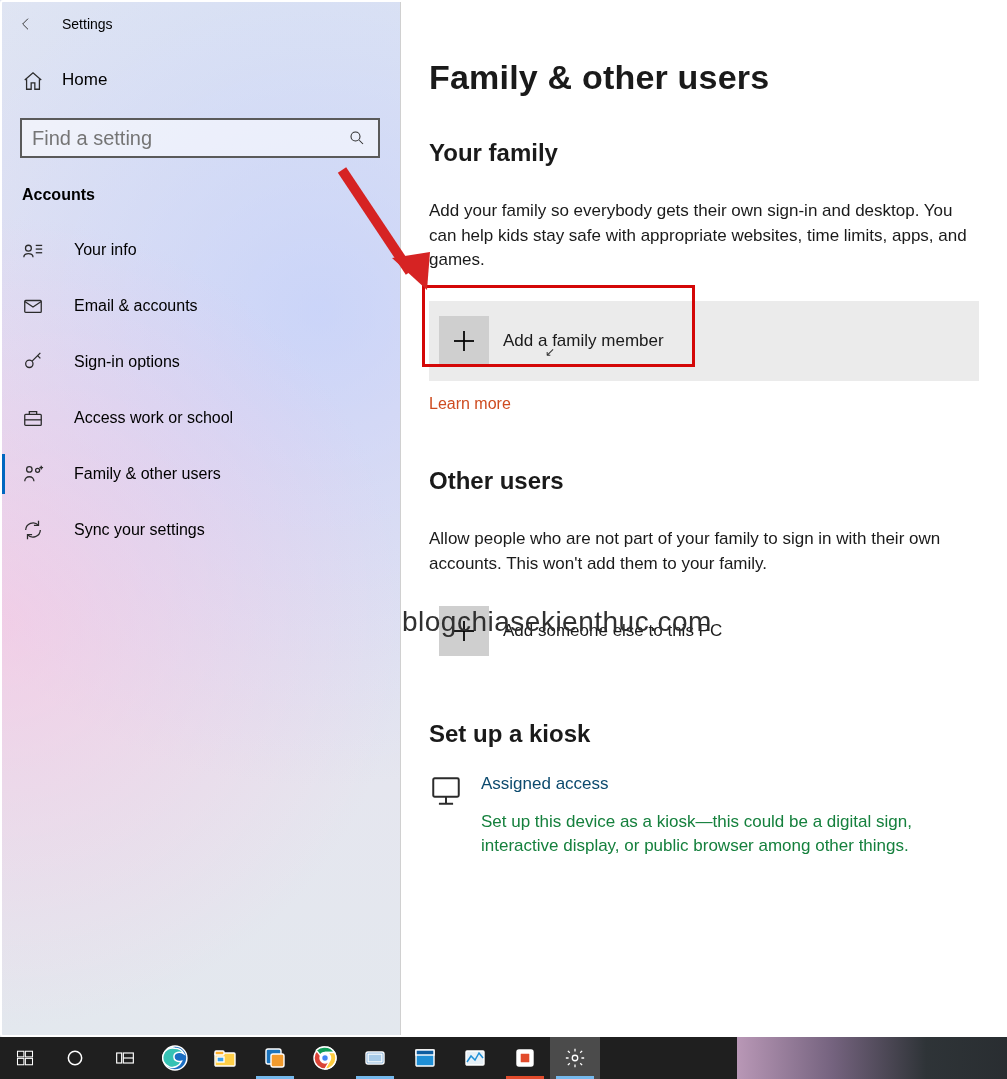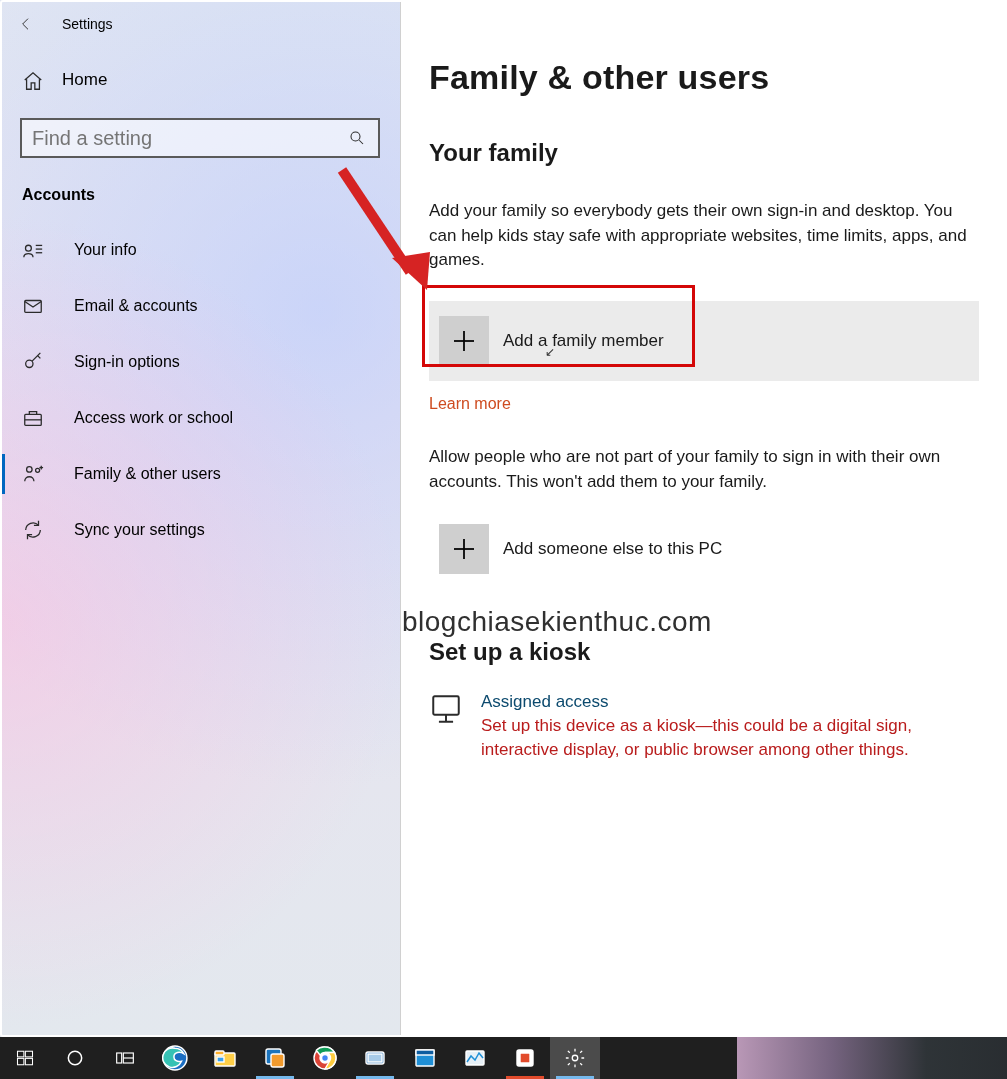--- a/index.html
+++ b/index.html
@@ -54,21 +54,21 @@
 
   a.link { color:#ce4b1f; text-decoration:none; font-size:16px; display:inline-block; margin-top:14px; }
 
   .add-bar.secondary { background:transparent; height:66px; margin-top:22px; position:relative; }
   .add-bar.secondary .plus { background:#cfcfcf; width:50px; height:50px; }
 
   .watermark { position:absolute; left:402px; top:606px; font-size:28px; font-weight:400; color:#303030; letter-spacing:0.5px; font-family:"Segoe UI",Arial,sans-serif; pointer-events:none; z-index:50; }
 
   .kiosk-row { display:flex; gap:18px; margin-top:26px; }
   .kiosk-row .txt strong { font-size:17px; font-weight:400; color:#0c4a6e; display:block; }
-  .kiosk-row .txt .sub2 { font-size:17px; color:#b91c1c; line-height:1.4; margin-top:2px; max-width:500px; }
+  .kiosk-row .txt .sub2 { font-size:17px; color:#15803d; line-height:1.4; margin-top:16px; max-width:500px; }
 
   
   .taskbar { position:absolute; left:0; bottom:0; width:100%; height:42px; background:#1f1f1f; display:flex; align-items:stretch; }
   .tb-item { width:50px; display:flex; align-items:center; justify-content:center; position:relative; }
   .tb-item.active-settings { background:#4b4b4b; }
   .tb-item .strip { position:absolute; bottom:0; left:6px; right:6px; height:3px; }
   .tb-right-deco { position:absolute; right:0; bottom:0; height:42px; width:270px;
     background:linear-gradient(90deg,#caa5c7 0%, #7f6b8a 35%, #30363a 70%, #2a2f33 100%); opacity:0.9; }
   .tb-item svg { stroke:#fff; }
 
@@ -197,20 +197,21 @@
           <line x1="12" y1="4" x2="12" y2="20"></line>
           <line x1="4" y1="12" x2="20" y2="12"></line>
         </svg>
     </div>
     <span class="txt">Add a family member</span>
     <span class="mini-cursor">↙</span>
   </div>
 
   <a href="#" class="link">Learn more</a>
 
+  <h2 class="sub" style="margin-top:54px">Other users</h2>
   <p class="desc">Allow people who are not part of your family to sign in with their own accounts. This won't add them to your family.</p>
 
   <div class="add-bar secondary">
     <div class="plus">
       <svg viewBox="0 0 24 24" width="30" height="30">
           <line x1="12" y1="4" x2="12" y2="20"></line>
           <line x1="4" y1="12" x2="20" y2="12"></line>
         </svg>
     </div>
     <span class="txt">Add someone else to this PC</span>

